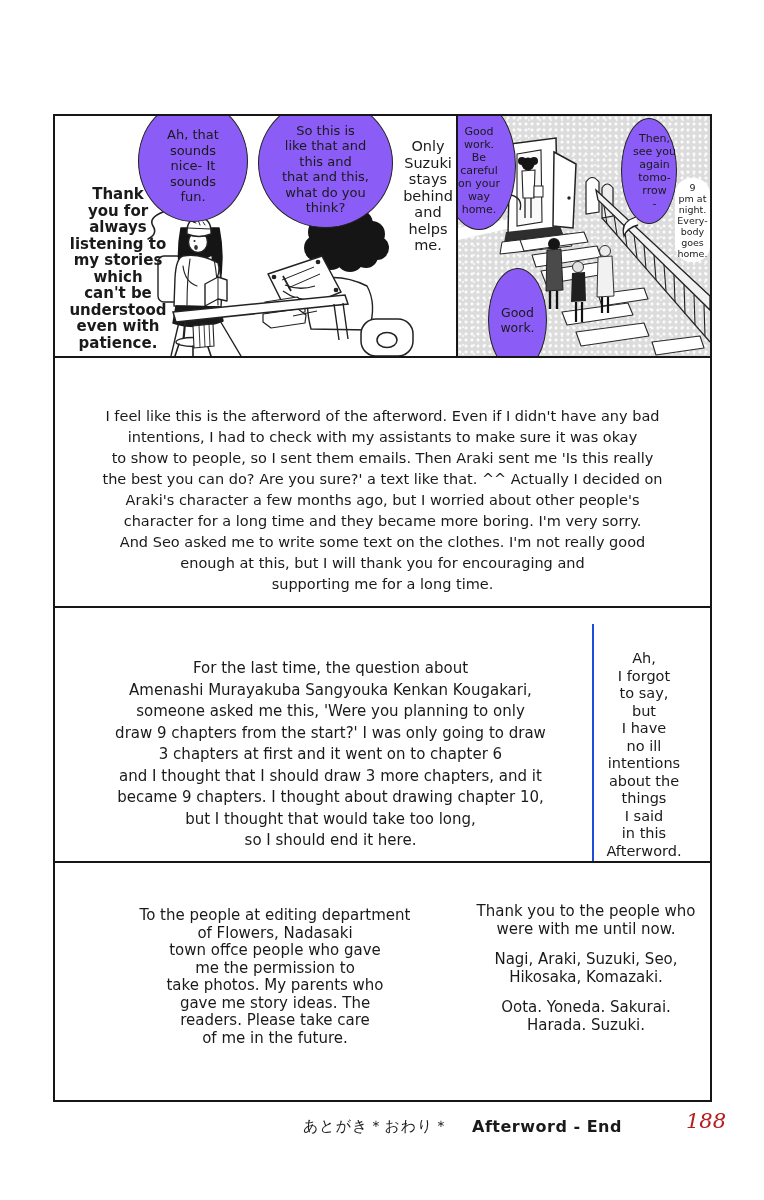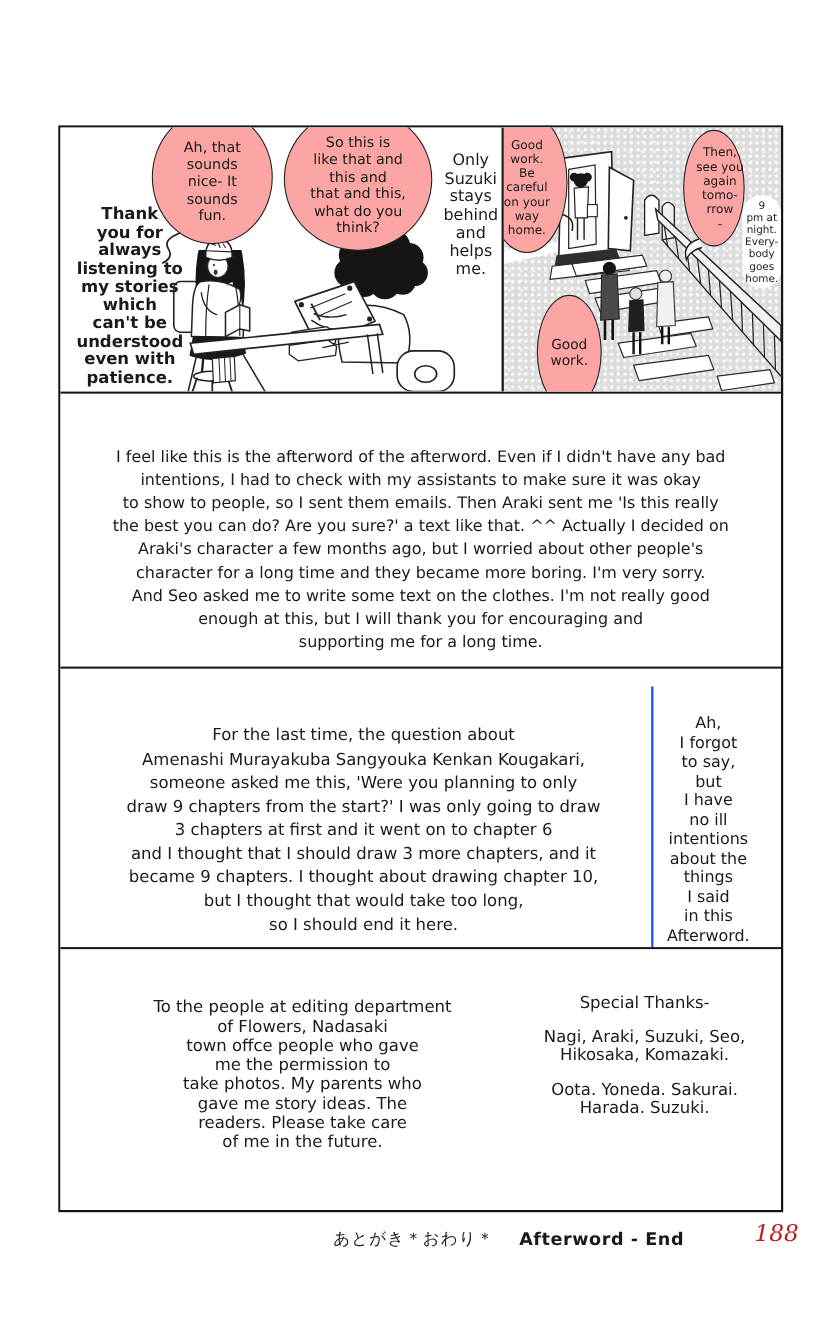--- a/index.html
+++ b/index.html
@@ -15,21 +15,21 @@
   .scene-right{position:absolute;left:401px;top:0;width:252px;height:240px;border-left:2px solid #161616;overflow:hidden;
       background-color:#dcdcdc;
       background-image:radial-gradient(circle at 2px 2px,#fbfbfb 1.3px,rgba(255,255,255,0) 1.8px),
                        radial-gradient(circle at 5px 4px,#f2f2f2 1.1px,rgba(255,255,255,0) 1.6px);
       background-size:6px 6px,11px 9px;}
   svg.art{position:absolute;left:0;top:0;z-index:1;}
   .txt{white-space:pre-line;text-align:center;line-height:1.12;}
   .caption{position:absolute;z-index:2;font-size:15px;line-height:16.5px;}
   .cap-left{left:2px;top:70px;width:122px;font-weight:bold;}
   .cap-right{left:345px;top:22px;width:56px;font-size:14.5px;}
-  .bubble{position:absolute;z-index:2;background:#fca5a5;border:1.5px solid #222;border-radius:50%;
+  .bubble{position:absolute;z-index:2;background:#8b5cf6;border:1.5px solid #222;border-radius:50%;
           display:flex;align-items:center;justify-content:center;}
   .bubble .txt{font-size:13px;line-height:15.5px;}
   .b-girl{left:83px;top:-16px;width:110px;height:122px;padding-top:10px;box-sizing:border-box;}
   .b-author{left:203px;top:-18px;width:135px;height:130px;padding-top:12px;box-sizing:border-box;}
   .hw-bubble .txt{font-size:11px;line-height:13px;}
   .hw-b1{left:-16px;top:-14px;width:74px;height:128px;padding-top:8px;box-sizing:border-box;}
   .hw-b2{left:163px;top:2px;width:54px;height:104px;justify-content:flex-end;}
   .hw-cap{position:absolute;z-index:2;left:217px;top:62px;width:35px;height:84px;background:#fff;border-radius:16px;
           display:flex;align-items:center;justify-content:center;}
   .hw-cap .txt{font-size:9.5px;line-height:11px;}
@@ -303,21 +303,22 @@
         <div class="txt">To the people at editing department
 of Flowers, Nadasaki
 town offce people who gave
 me the permission to
 take photos. My parents who
 gave me story ideas. The
 readers. Please take care
 of me in the future.</div>
       </div>
       <div class="p4-right">
-        <p class="txt">Special Thanks-</p>
+        <p class="txt">Thank you to the people who
+were with me until now.</p>
         <p class="txt">Nagi, Araki, Suzuki, Seo,
 Hikosaka, Komazaki.</p>
         <p class="txt">Oota. Yoneda. Sakurai.
 Harada. Suzuki.</p>
       </div>
     </section>
   </div>
 
   <span class="footer-jp">あとがき＊おわり＊</span>
   <span class="footer-en">Afterword - End</span>

